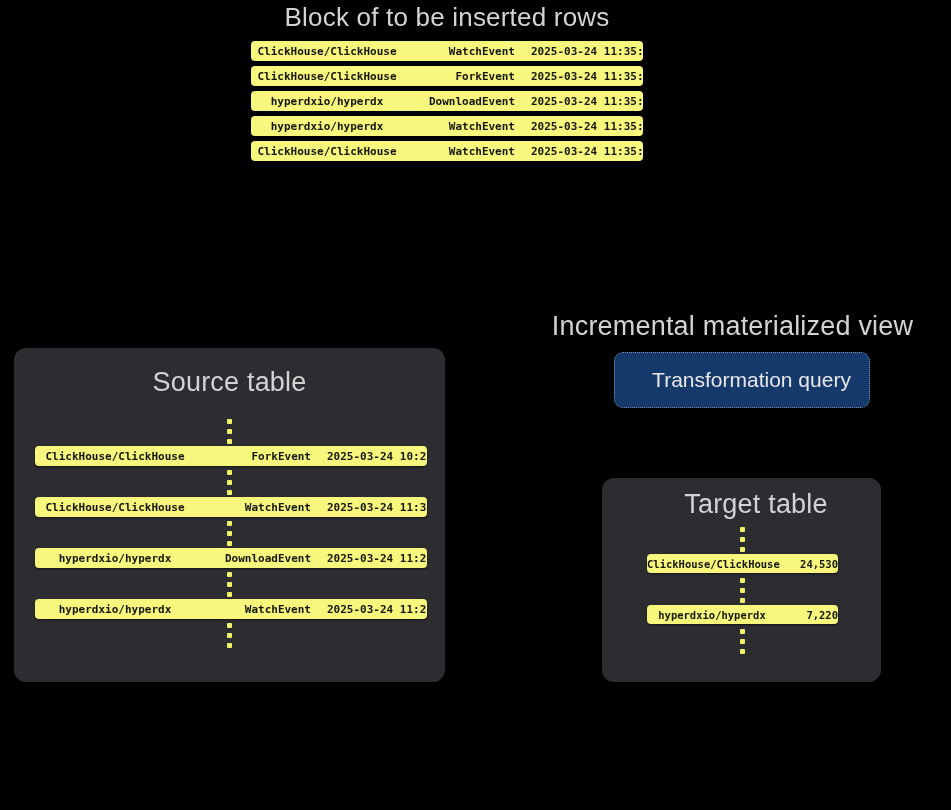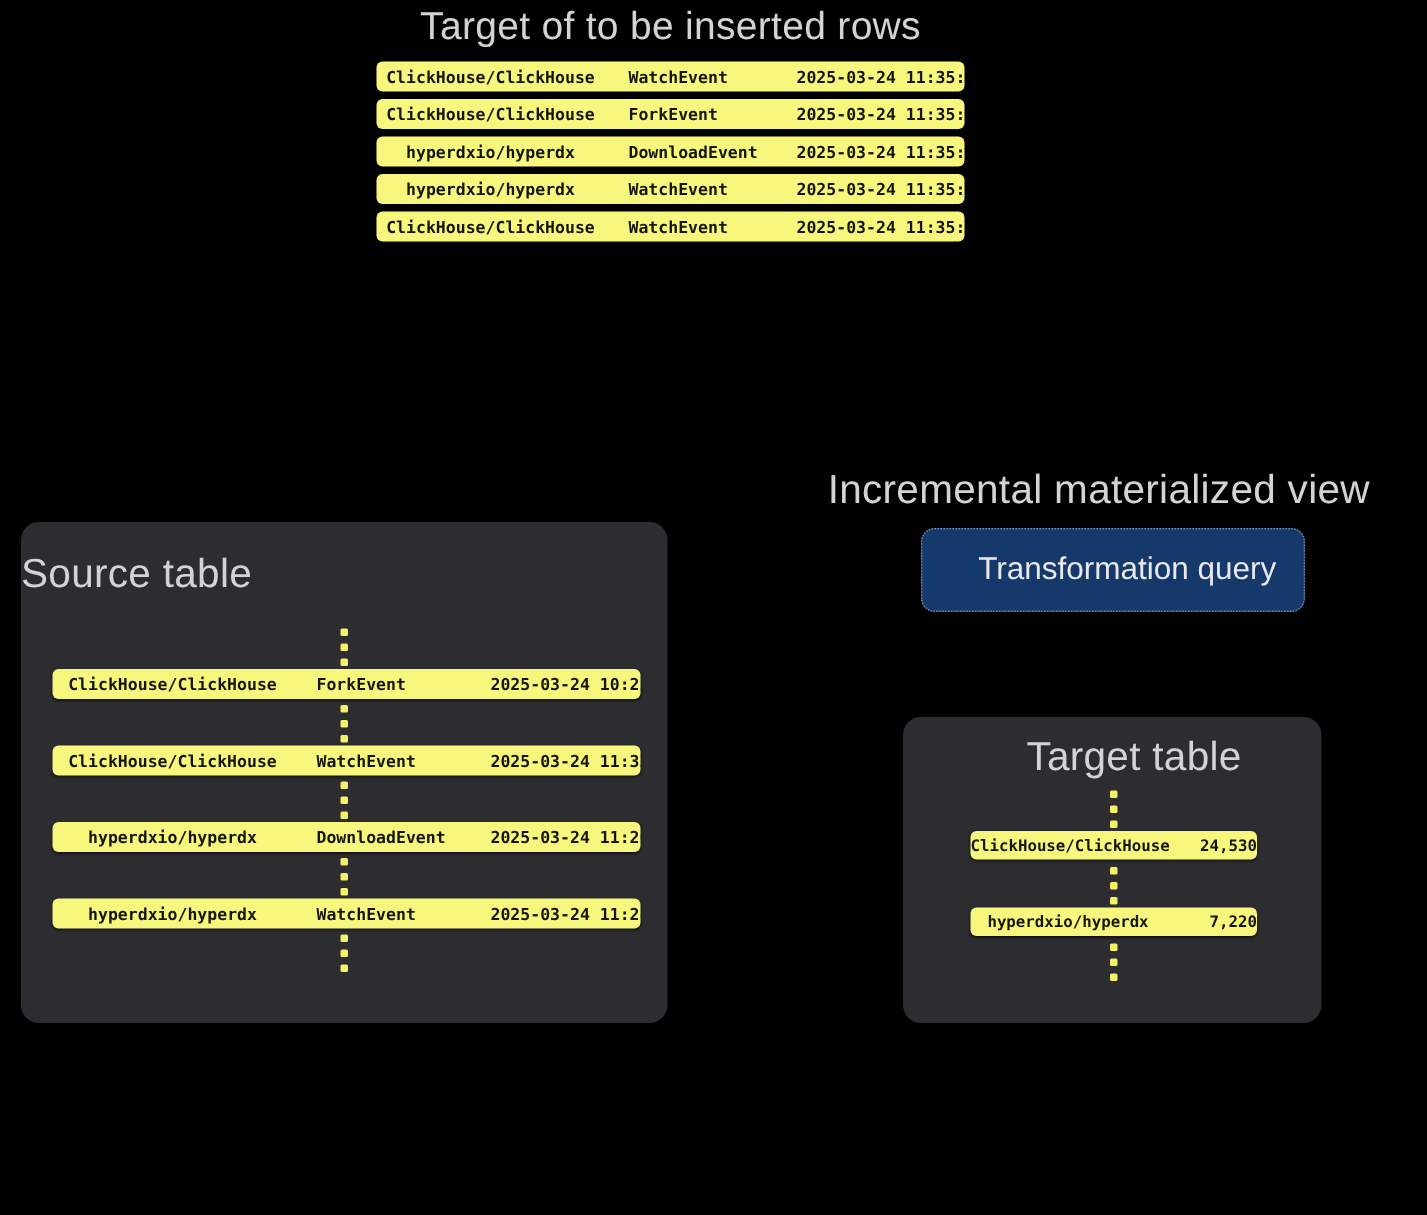--- a/index.html
+++ b/index.html
@@ -43,21 +43,21 @@
     overflow: hidden;
     gap: 16px;
   }
   .row .c-repo {
     flex: 0 0 auto;
     text-align: center;
     white-space: nowrap;
   }
   .row .c-event {
     flex: 0 0 auto;
-    text-align: left;
+    text-align: right;
     white-space: nowrap;
   }
   .row .c-ts {
     flex: 0 0 auto;
     text-align: center;
     white-space: nowrap;
   }
   .row .c-ell {
     flex: 0 0 auto;
     text-align: center;
@@ -121,21 +121,21 @@
     font-size: 21px;
     font-family: "Liberation Sans", sans-serif;
     box-sizing: border-box;
     white-space: nowrap;
     padding-left: 19px;
   }
 </style>
 </head>
 <body>
 
-<div class="heading" style="left:251px; top:2px; width:392px; text-align:center; font-size:26px;">Target of to be inserted rows</div>
+<div class="heading" style="left:251px; top:2px; width:392px; text-align:center; font-size:26px;">Block of to be inserted rows</div>
 
 <div class="row block-row" style="left:251px; top:41px; width:392px;">
   <span class="c-repo">ClickHouse/ClickHouse</span>
   <span class="c-event">WatchEvent</span>
   <span class="c-ts">2025-03-24 11:35:40</span>
   <span class="c-ell">...</span>
 </div>
 
 <div class="row block-row" style="left:251px; top:66px; width:392px;">
   <span class="c-repo">ClickHouse/ClickHouse</span>
@@ -160,21 +160,21 @@
 
 <div class="row block-row" style="left:251px; top:141px; width:392px;">
   <span class="c-repo">ClickHouse/ClickHouse</span>
   <span class="c-event">WatchEvent</span>
   <span class="c-ts">2025-03-24 11:35:54</span>
   <span class="c-ell">...</span>
 </div>
 
 <div class="card" style="left:14px; top:348px; width:431px; height:334px;"></div>
 
-<div class="heading" style="left:14px; top:367px; width:431px; text-align:left; font-size:27px;">Source table</div>
+<div class="heading" style="left:14px; top:367px; width:431px; text-align:center; font-size:27px;">Source table</div>
 
 <div class="vdots" style="left:226px; top:419px; height:25px;">
   <i></i>
     <i></i>
     <i></i>
 </div>
 
 <div class="row src-row" style="left:35px; top:446px; width:392px;">
   <span class="c-repo">ClickHouse/ClickHouse</span>
   <span class="c-event">ForkEvent</span>

